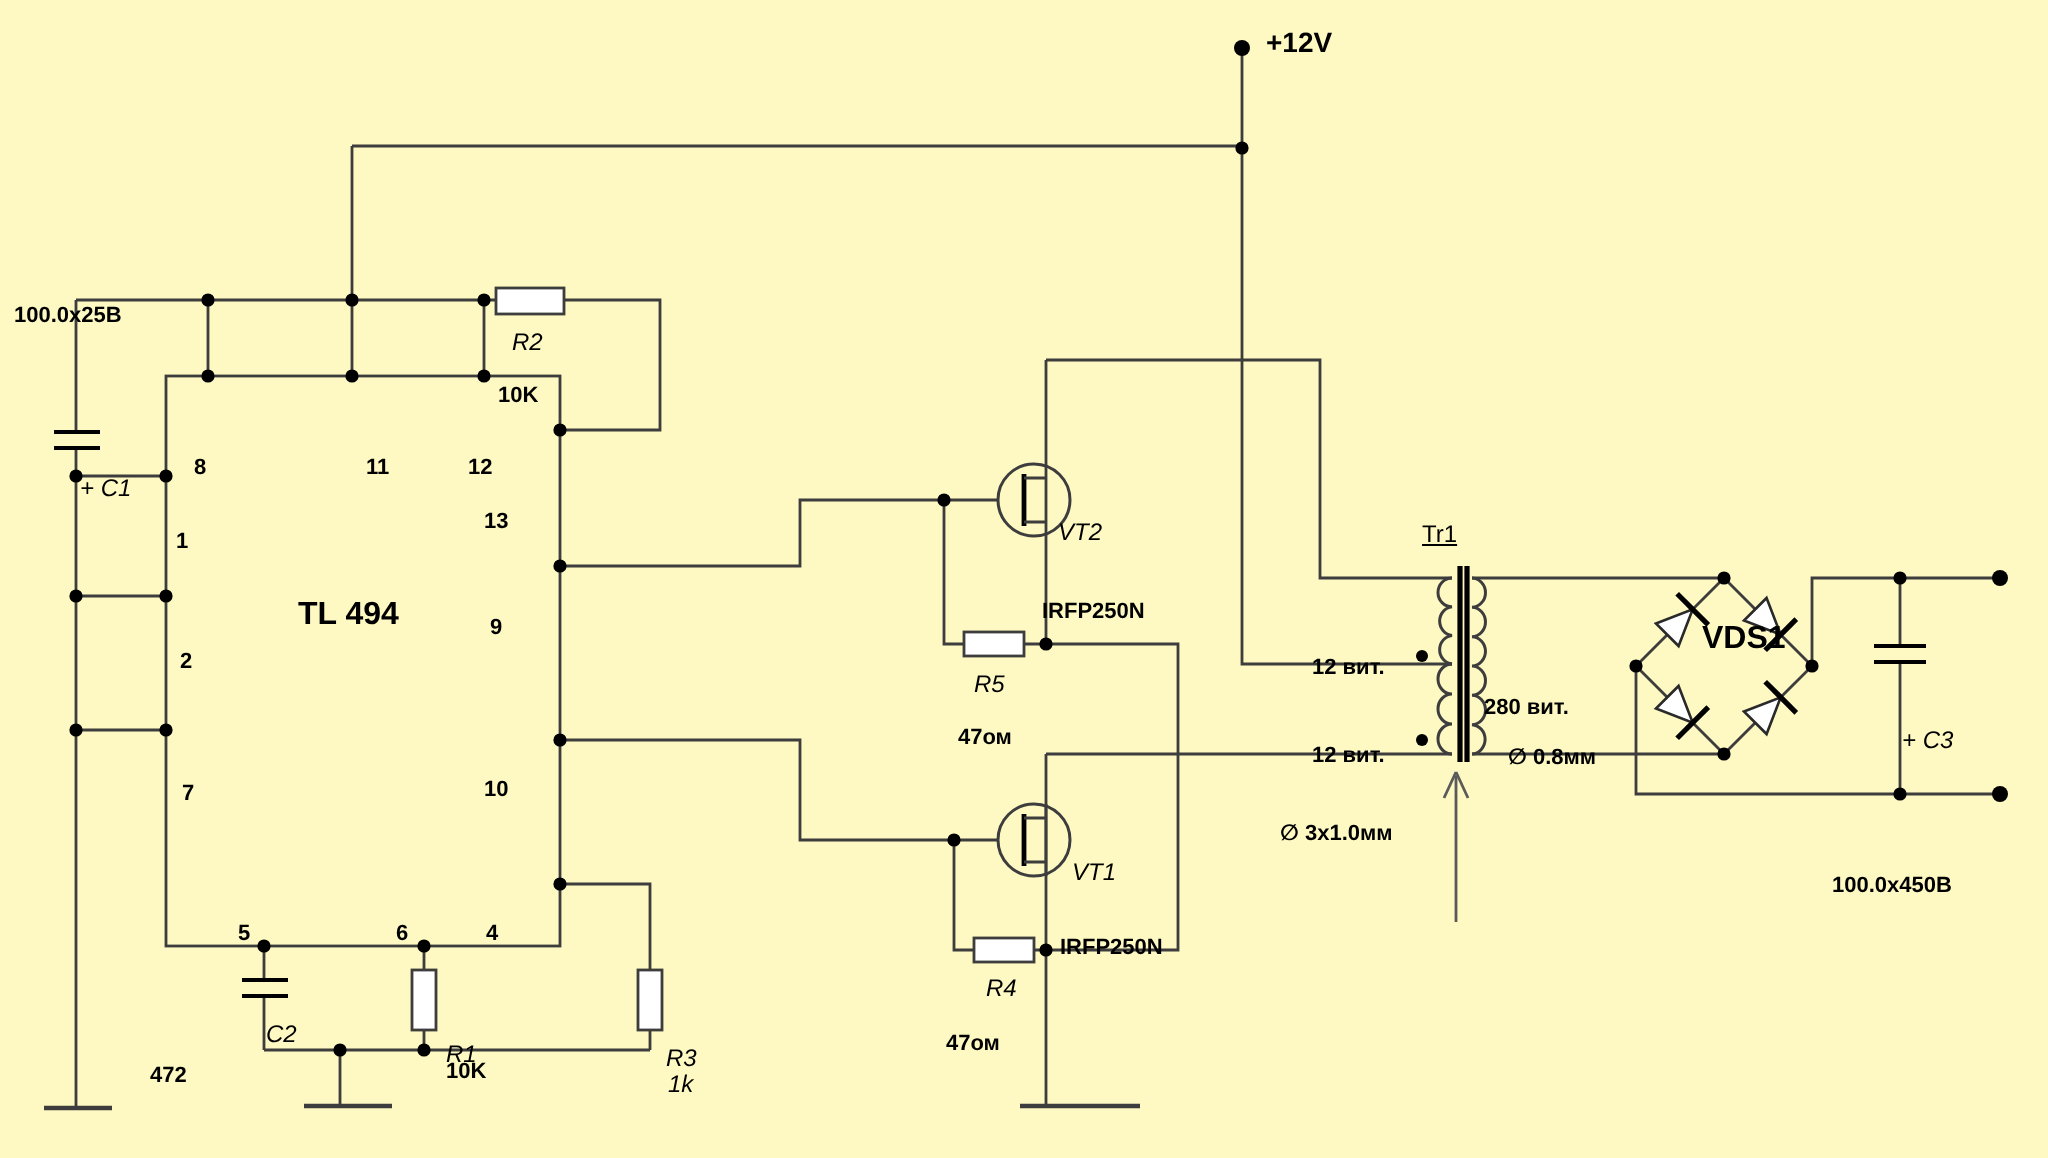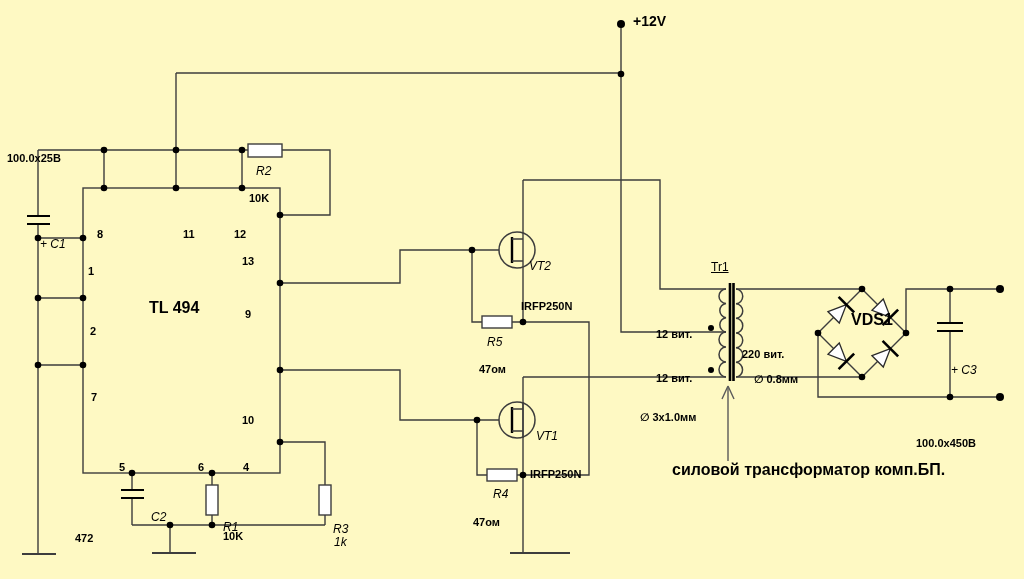--- a/index.html
+++ b/index.html
@@ -179,50 +179,49 @@
 
 <div class="lbl i12" style="left:256px;top:129px">R2</div>
 <div class="lbl b11" style="left:249px;top:159px">10K</div>
 
 <div class="lbl b12" style="left:149px;top:300px">TL 494</div>
 <div class="lbl b11" style="left:97px;top:195px">8</div>
 <div class="lbl b11" style="left:183px;top:195px">11</div>
 <div class="lbl b11" style="left:234px;top:195px">12</div>
 <div class="lbl b11" style="left:242px;top:222px">13</div>
 <div class="lbl b11" style="left:245px;top:275px">9</div>
-<div class="lbl b11" style="left:242px;top:381px">10</div>
+<div class="lbl b11" style="left:242px;top:356px">10</div>
 <div class="lbl b11" style="left:88px;top:232px">1</div>
 <div class="lbl b11" style="left:90px;top:292px">2</div>
 <div class="lbl b11" style="left:91px;top:358px">7</div>
 <div class="lbl b11" style="left:119px;top:428px">5</div>
 <div class="lbl b11" style="left:198px;top:428px">6</div>
 <div class="lbl b11" style="left:243px;top:428px">4</div>
 
-<div class="lbl i12" style="left:151px;top:475px">C2</div>
+<div class="lbl i12" style="left:133px;top:475px">C2</div>
 <div class="lbl b11" style="left:75px;top:499px">472</div>
 <div class="lbl i12" style="left:223px;top:485px">R1</div>
 <div class="lbl b11" style="left:223px;top:497px">10K</div>
 <div class="lbl i12" style="left:333px;top:487px">R3</div>
 <div class="lbl i12" style="left:334px;top:500px">1k</div>
 
 <div class="lbl i12" style="left:529px;top:224px">VT2</div>
 <div class="lbl b11" style="left:521px;top:267px">IRFP250N</div>
 <div class="lbl i12" style="left:487px;top:300px">R5</div>
 <div class="lbl b11" style="left:479px;top:330px">47ом</div>
 
 <div class="lbl i12" style="left:536px;top:394px">VT1</div>
 <div class="lbl b11" style="left:530px;top:435px">IRFP250N</div>
 <div class="lbl i12" style="left:493px;top:452px">R4</div>
 <div class="lbl b11" style="left:473px;top:483px">47ом</div>
 
 <div class="lbl r12" style="left:711px;top:261px">Tr1</div>
 <div class="lbl b11" style="left:656px;top:295px">12 вит.</div>
-<div class="lbl b11" style="left:742px;top:315px">220 вит.</div>
+<div class="lbl b11" style="left:742px;top:315px">280 вит.</div>
 <div class="lbl b11" style="left:656px;top:339px">12 вит.</div>
 <div class="lbl b11" style="left:754px;top:340px">∅  0.8мм</div>
 <div class="lbl b11" style="left:640px;top:378px">∅  3x1.0мм</div>
-<div class="lbl b12" style="left:672px;top:462px">силовой трансформатор комп.БП.</div>
 
 <div class="lbl b12" style="left:851px;top:312px">VDS1</div>
 <div class="lbl i12" style="left:951px;top:328px">+ C3</div>
 <div class="lbl b11" style="left:916px;top:404px">100.0x450В</div>
 
 </div>
 
 </body></html>

